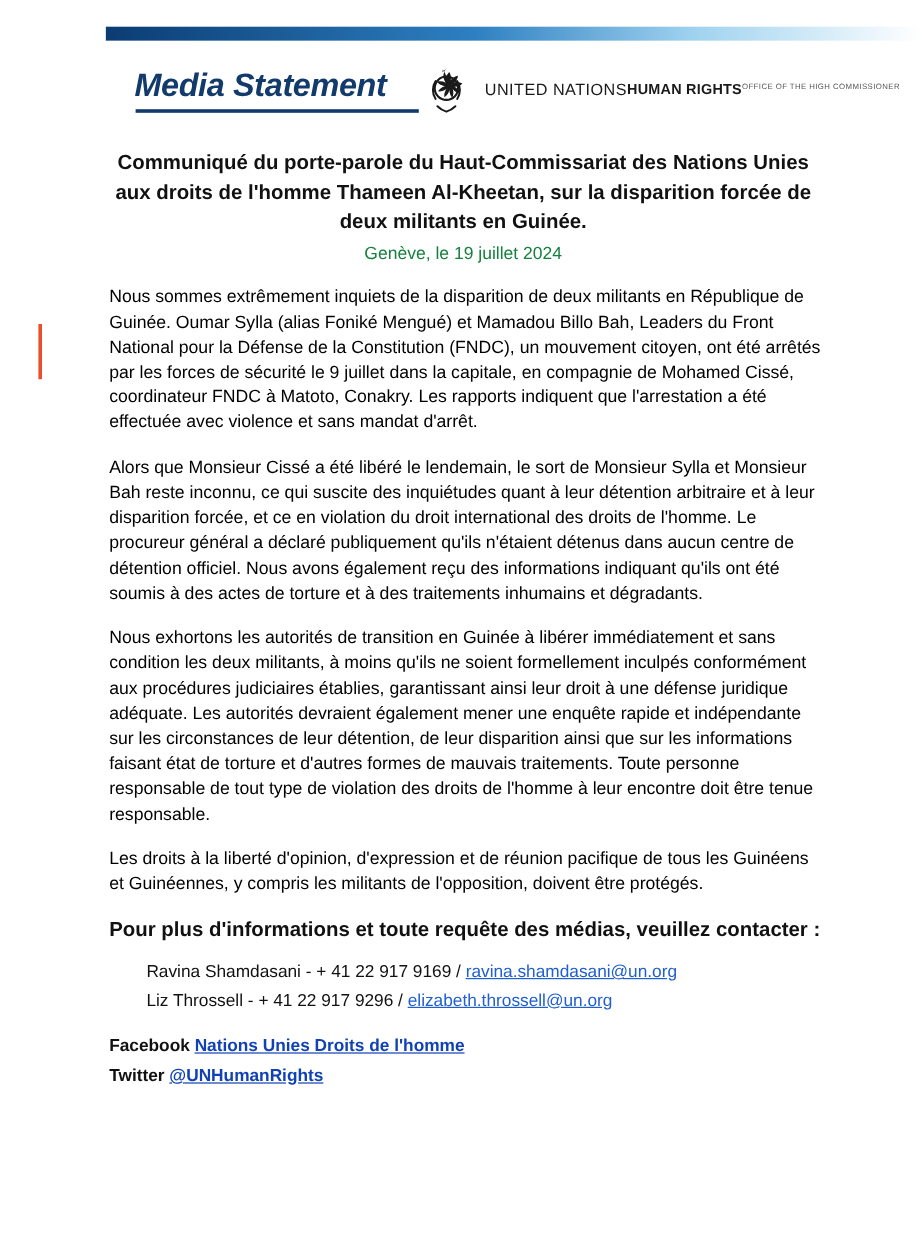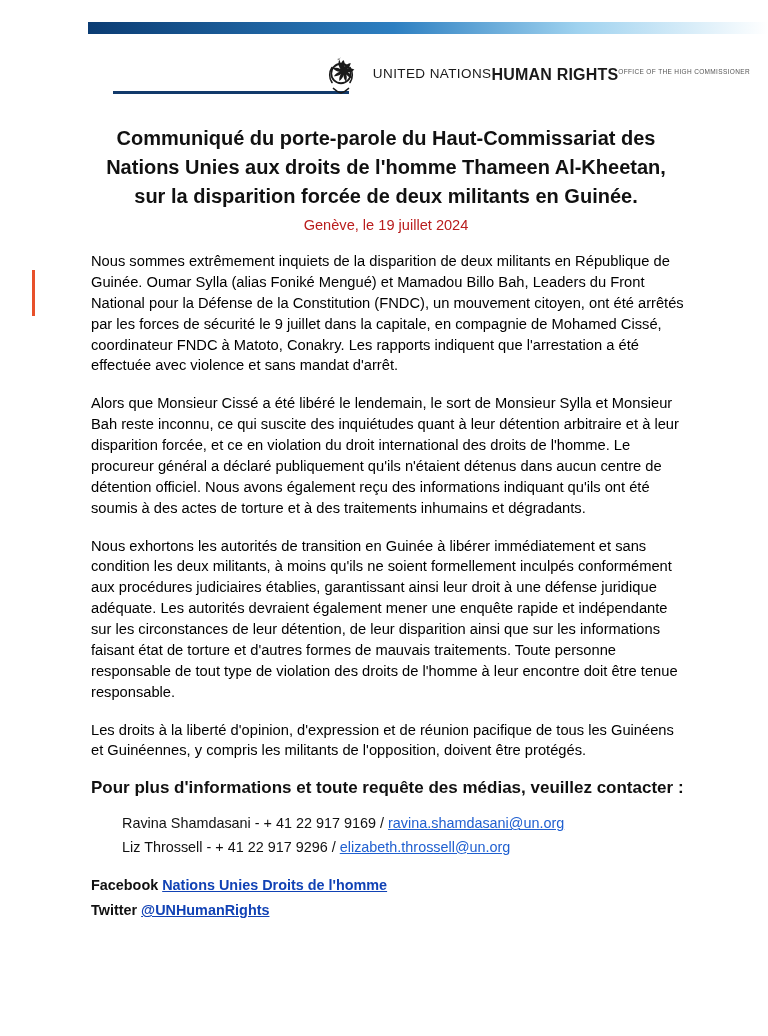--- a/index.html
+++ b/index.html
@@ -85,21 +85,21 @@
     flex-direction: row;
     justify-content: center;
     line-height: 1.05;
   }
   .un-text .l1 {
     font-size: 13.5px;
     color: #1a1a1a;
     letter-spacing: 0.4px;
   }
   .un-text .l2 {
-    font-size: 16px;
+    font-size: 12px;
     font-weight: bold;
     color: #1a1a1a;
     letter-spacing: 0.2px;
   }
   .un-text .l3 {
     font-size: 6.5px;
     color: #555;
     letter-spacing: 0.35px;
     margin-top: 2px;
   }
@@ -116,32 +116,32 @@
 
   
   .doc {
     position: absolute;
     left: 88px;
     top: 124px;
     width: 596px;
   }
   h1.headline {
     margin: 0;
-    font-size: 20px;
+    font-size: 17px;
     font-weight: bold;
     line-height: 1.45;
     text-align: center;
     color: #111;
     padding: 0 8px;
   }
   .dateline {
     margin-top: 6px;
     font-size: 14.6px;
     text-align: center;
-    color: #b91c1c;
+    color: #15803d;
   }
   .body-col {
     margin-top: 18px;
     padding-left: 3px;
   }
   p.para {
     margin: 0 0 17px 0;
     font-size: 14.7px;
     line-height: 1.42;
     color: #000000;
@@ -180,20 +180,21 @@
   .nowrap { white-space: nowrap; }
 </style>
 </head>
 <body>
 
 <div class="page">
 
   <div class="banner">
     <div class="banner-stripe"></div>
     <div class="banner-body">
+      <div class="ms-title">Media Statement</div>
       <div class="ms-underline"></div>
 
       <div class="un-logo">
         <svg class="un-emblem" viewBox="0 0 64 64">
           <g fill="#1a1a1a">
             <path d="M32 4c-1.6 4.5-1.3 9.3.6 13.3-2.6-2.2-5.9-3.5-9.3-3.6 2.6 3.9 6.4 6.6 10.6 7.8-3.5.3-6.9 1.7-9.6 4.1 4.4 1.3 9 1 13-.7-2.6 2.4-4.4 5.6-5.1 9.1 4.2-1.6 7.6-4.5 9.8-8.2-.7 3.6-.2 7.3 1.4 10.5 3-3.3 4.6-7.6 4.6-11.9 1.1 3.4 3.3 6.4 6.2 8.4.3-4.4-1-8.7-3.6-12.2 2.8 2.1 6.2 3.2 9.7 3.1-1.9-3.9-5.1-7-9-8.7 3.4.4 6.9-.3 9.9-2.1-3.2-2.8-7.3-4.2-11.4-4 2.9-1.6 5.3-4 6.9-7-4 .1-7.8 1.6-10.8 4.2 1.6-3.1 2.2-6.6 1.7-10-3.2 2.2-5.6 5.3-6.9 8.9-.3-3.5-1.7-6.8-4-9.4-.3.8-.5 1.6-.7 2.4z" opacity="0"></path>
           </g>
           <g fill="none" stroke="#1a1a1a" stroke-width="2.4">
             <circle cx="32" cy="30" r="13"></circle>
           </g>

